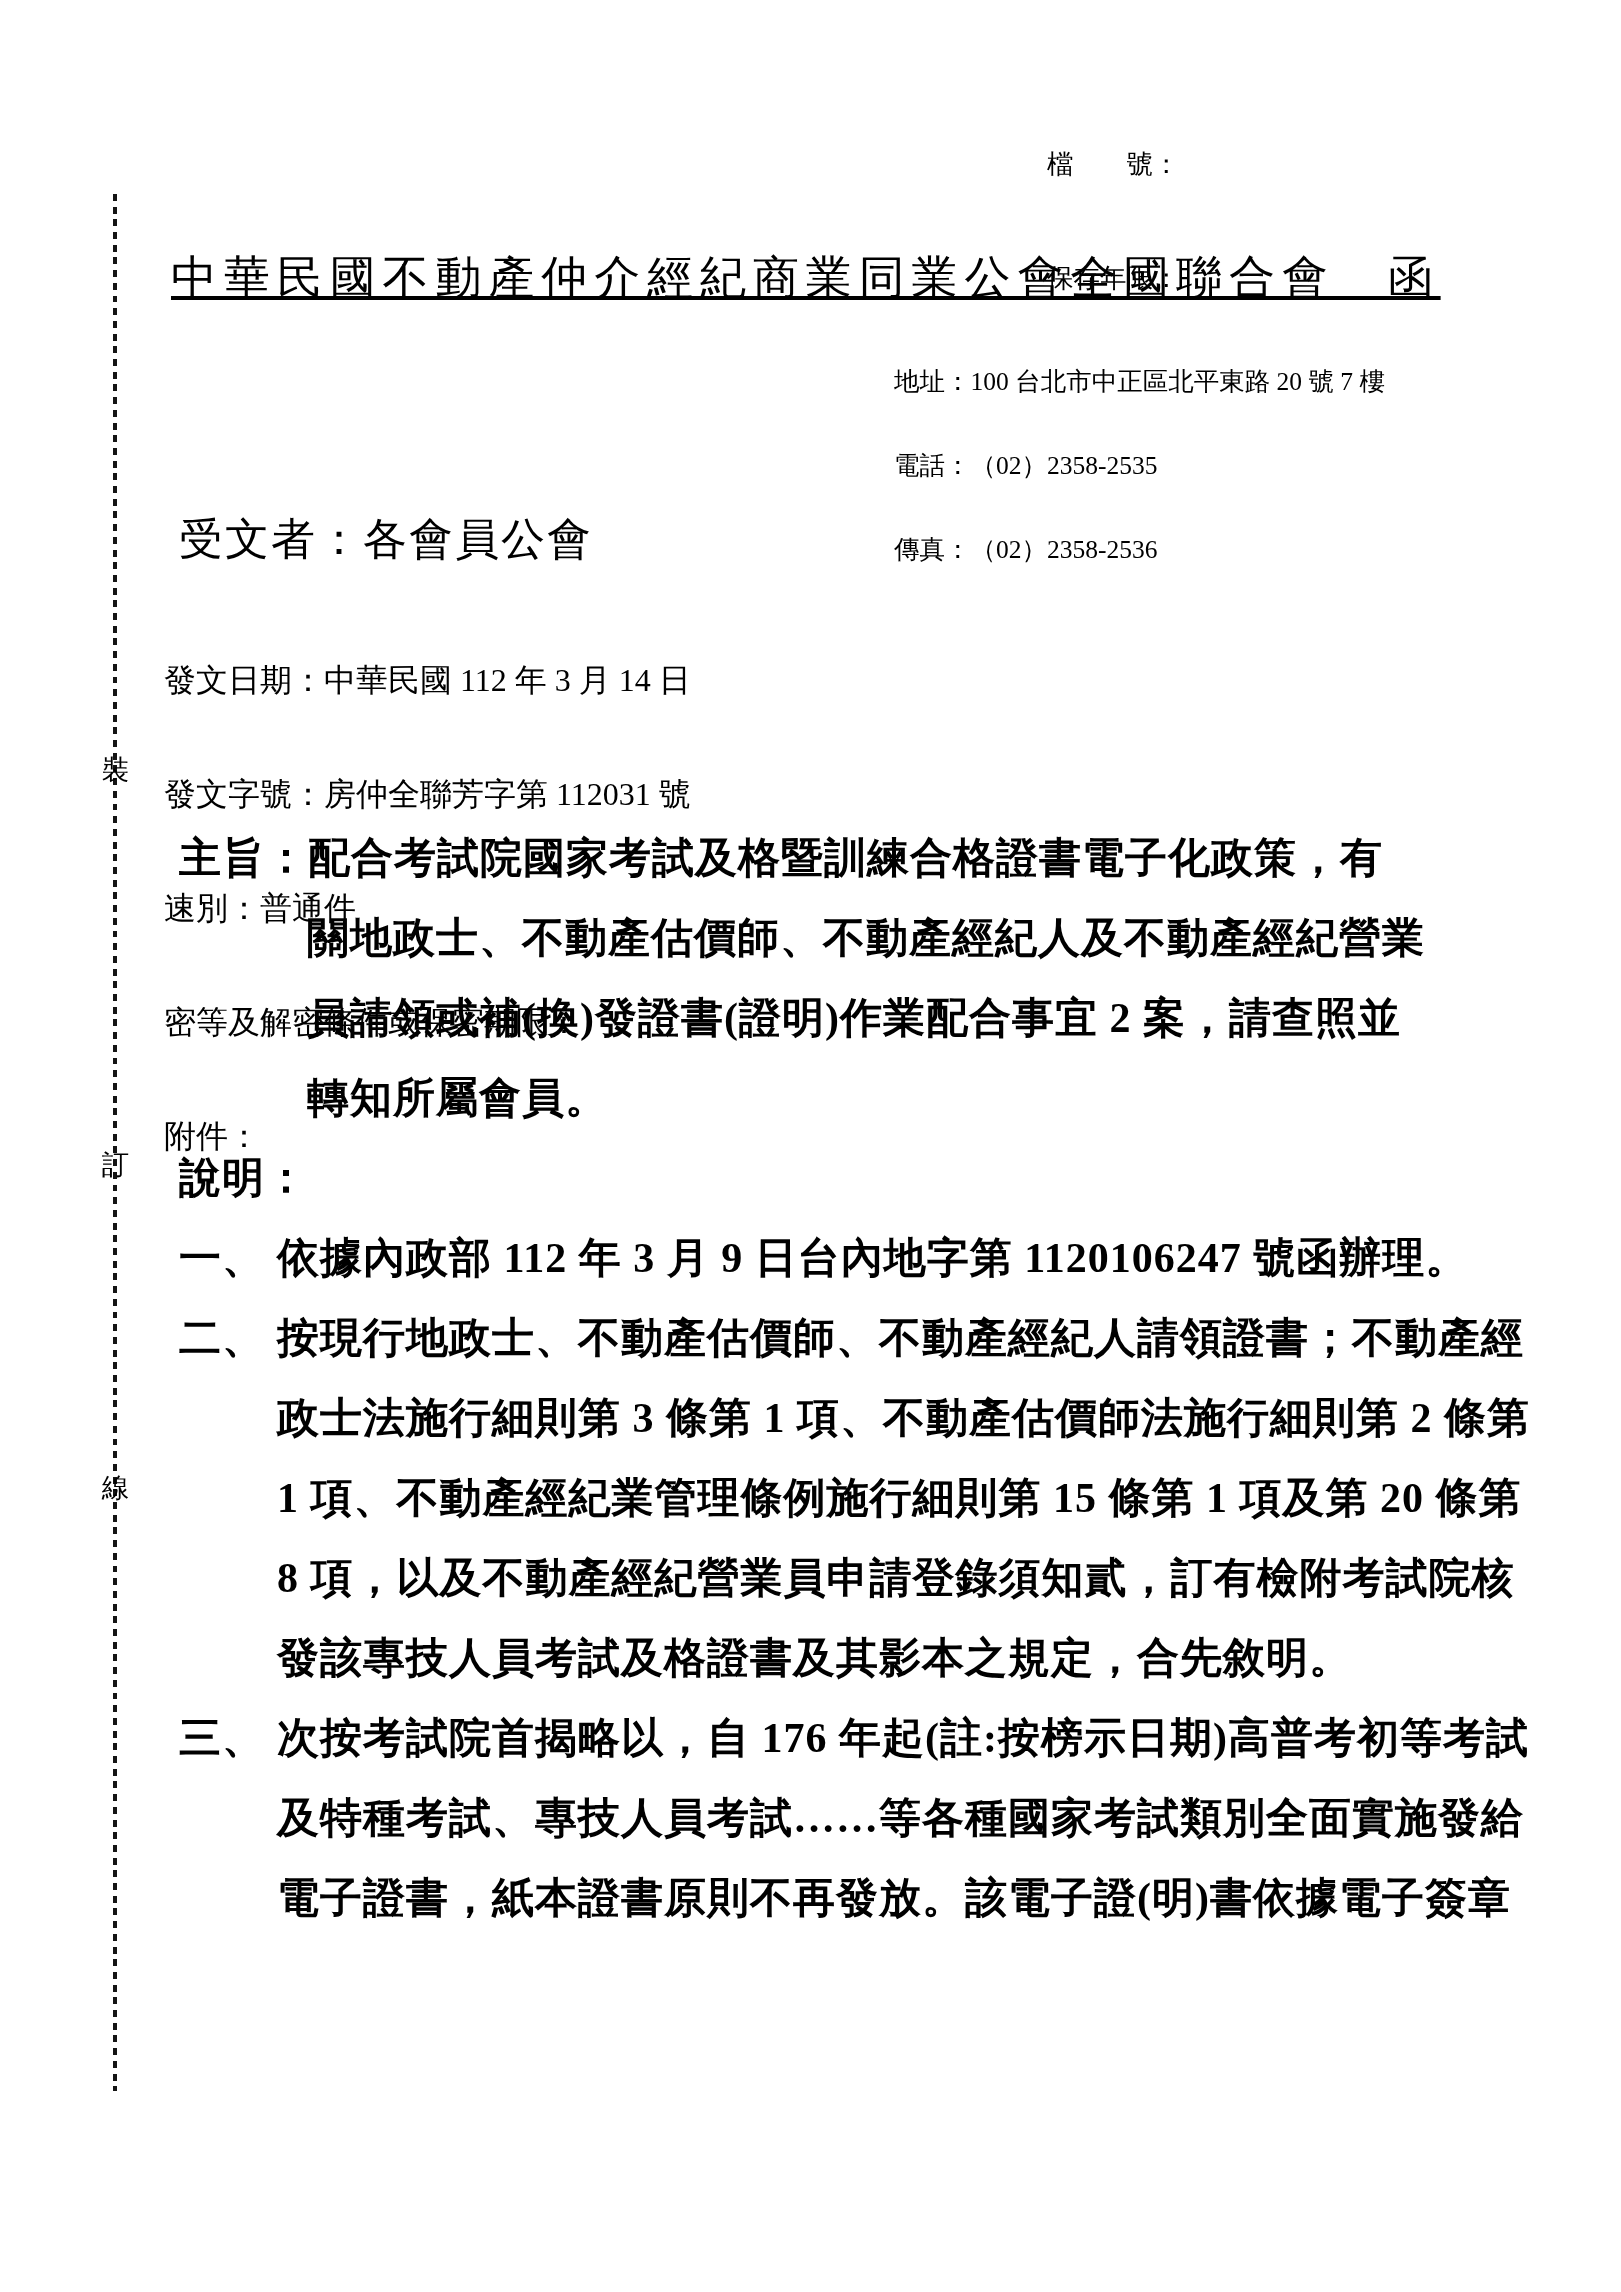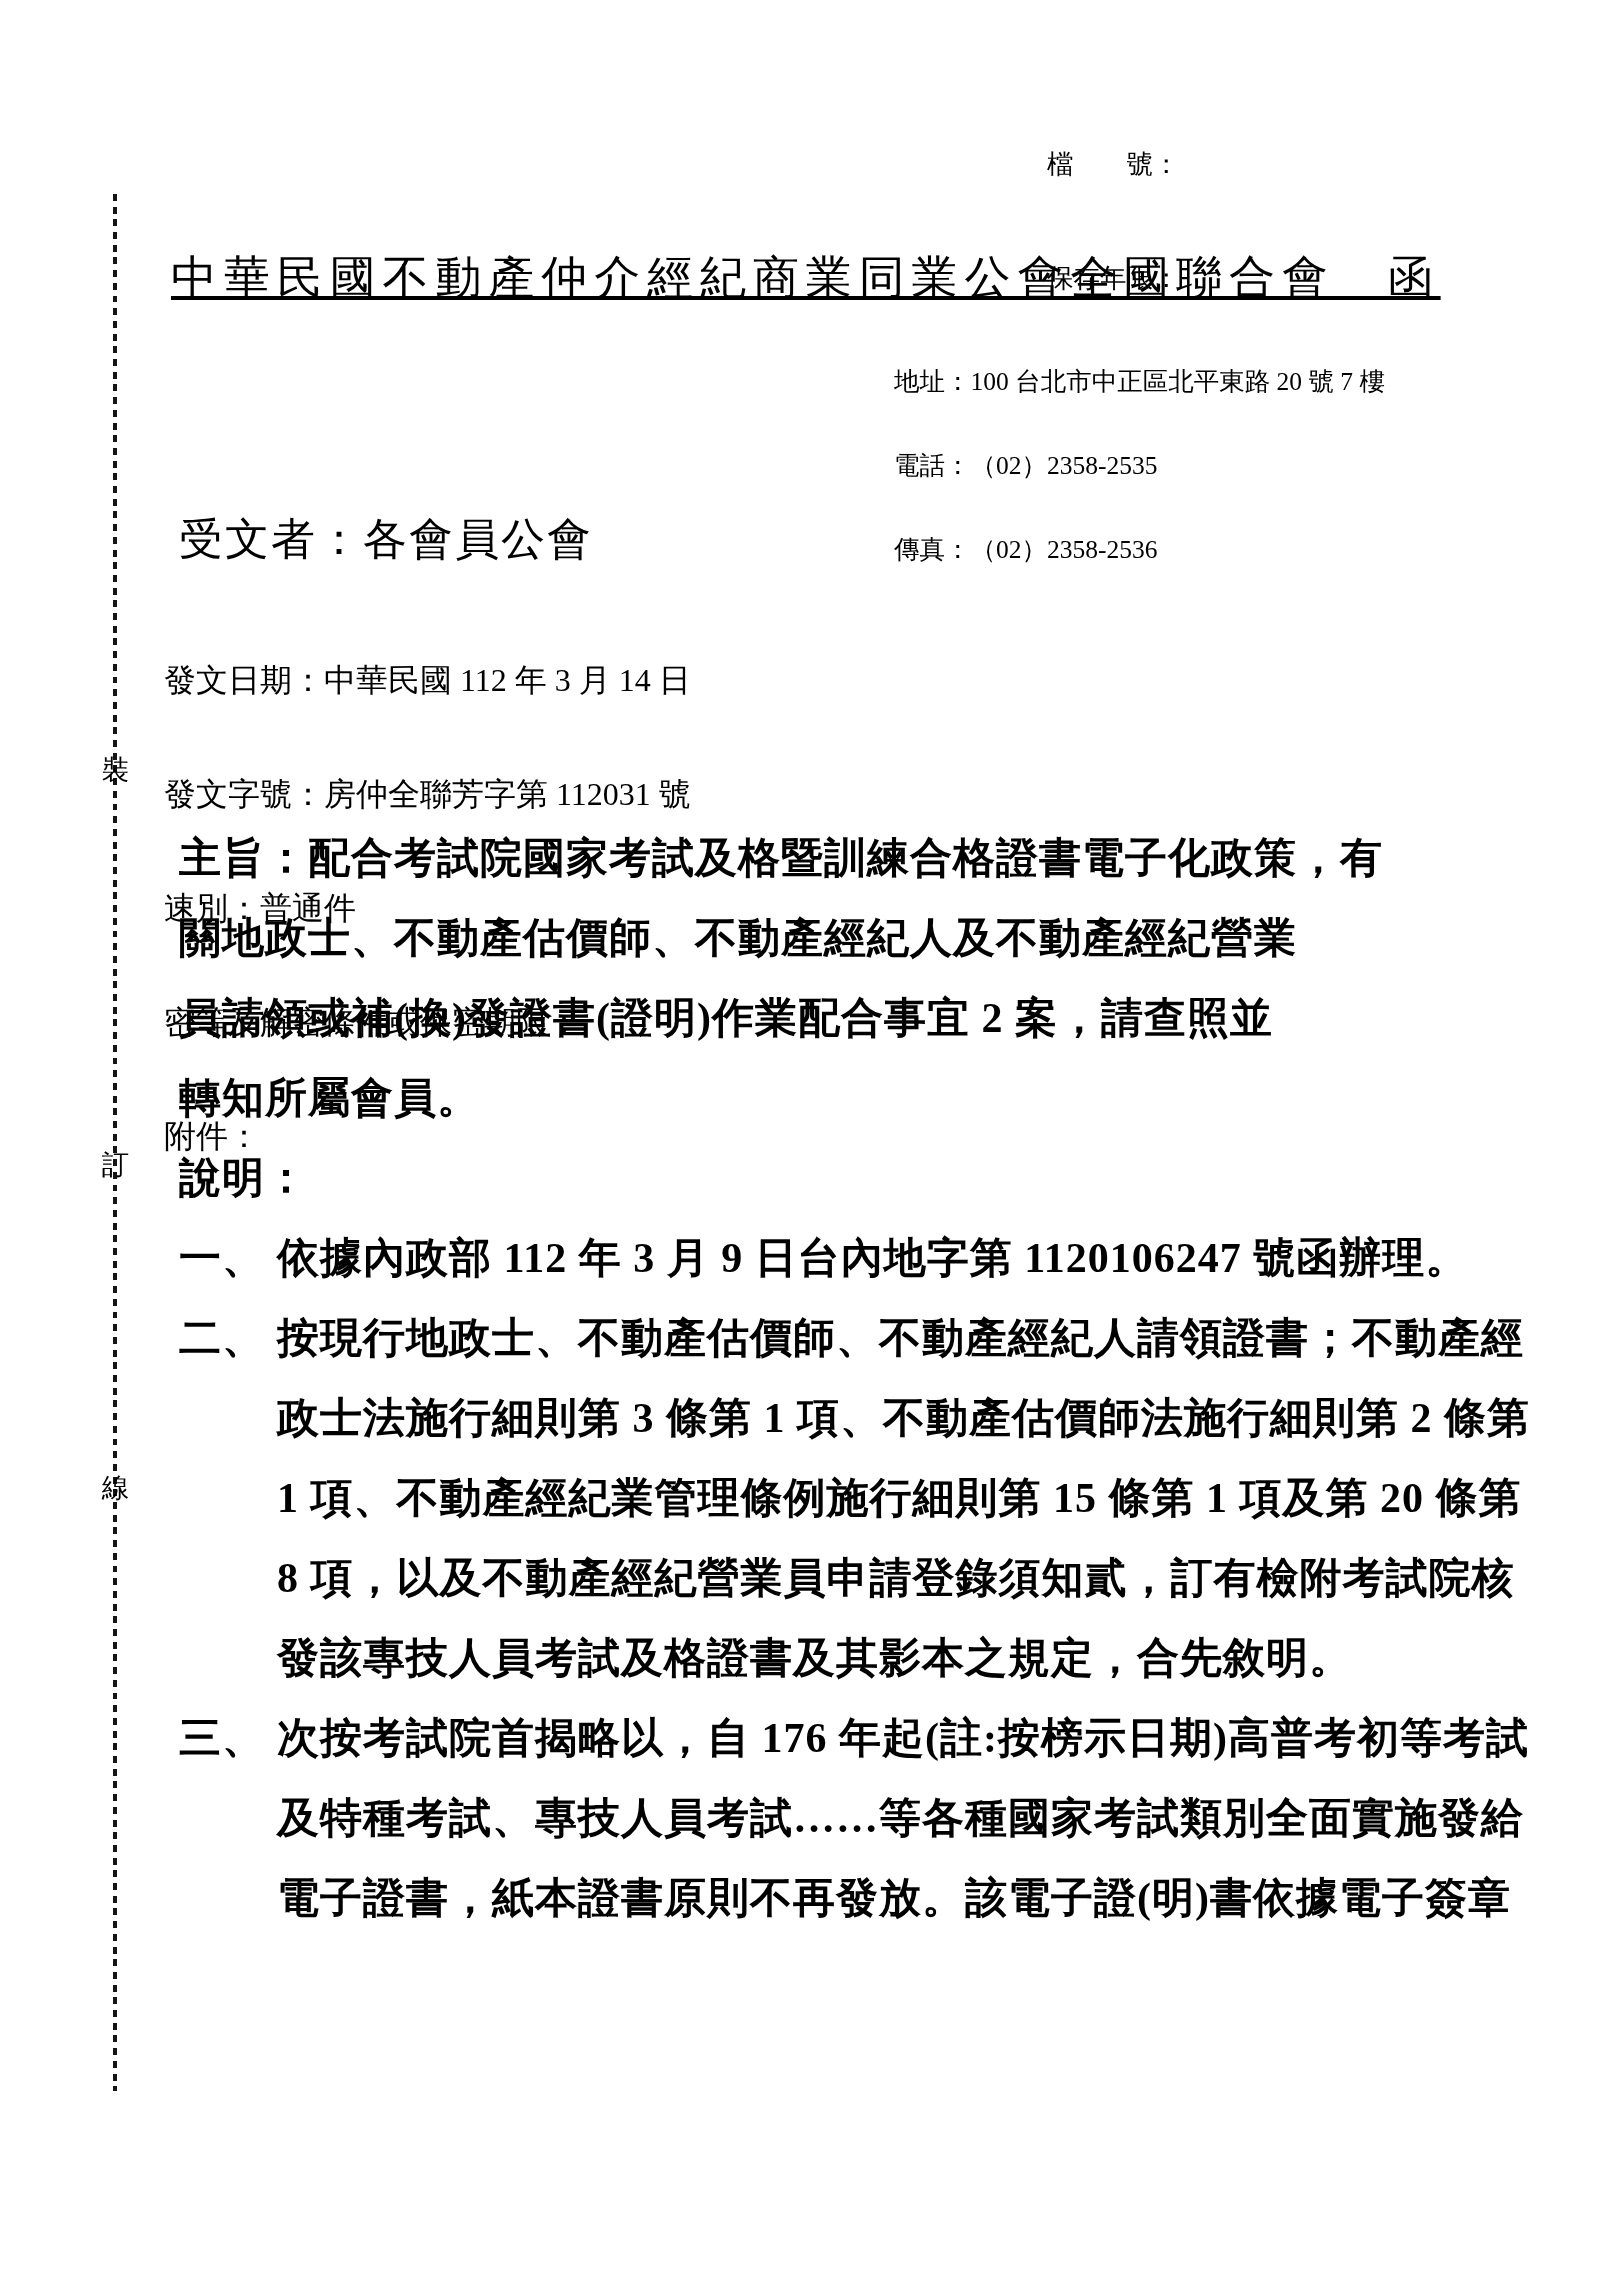--- a/index.html
+++ b/index.html
@@ -37,21 +37,21 @@
   .meta-block{
     position:absolute;left:164px;top:585px;
     font-size:32px;line-height:38px;white-space:pre;
   }
   .doc-body{
     position:absolute;left:179px;top:818px;width:1260px;
     font-size:42px;line-height:80px;letter-spacing:1px;font-weight:bold;
   }
   .line{white-space:nowrap;}
   .subj-label{display:inline-block;}
-  .subj-cont{}
+  .subj-cont{margin-left:128px;}
   .item-no{display:inline-block;width:98px;}
   .item-cont{margin-left:98px;}
 </style>
 </head>
 <body>
 
 <div class="binding-line"></div>
 <div class="binding-mark mark-zhuang">裝</div>
 <div class="binding-mark mark-ding">訂</div>
 <div class="binding-mark mark-xian">線</div>

